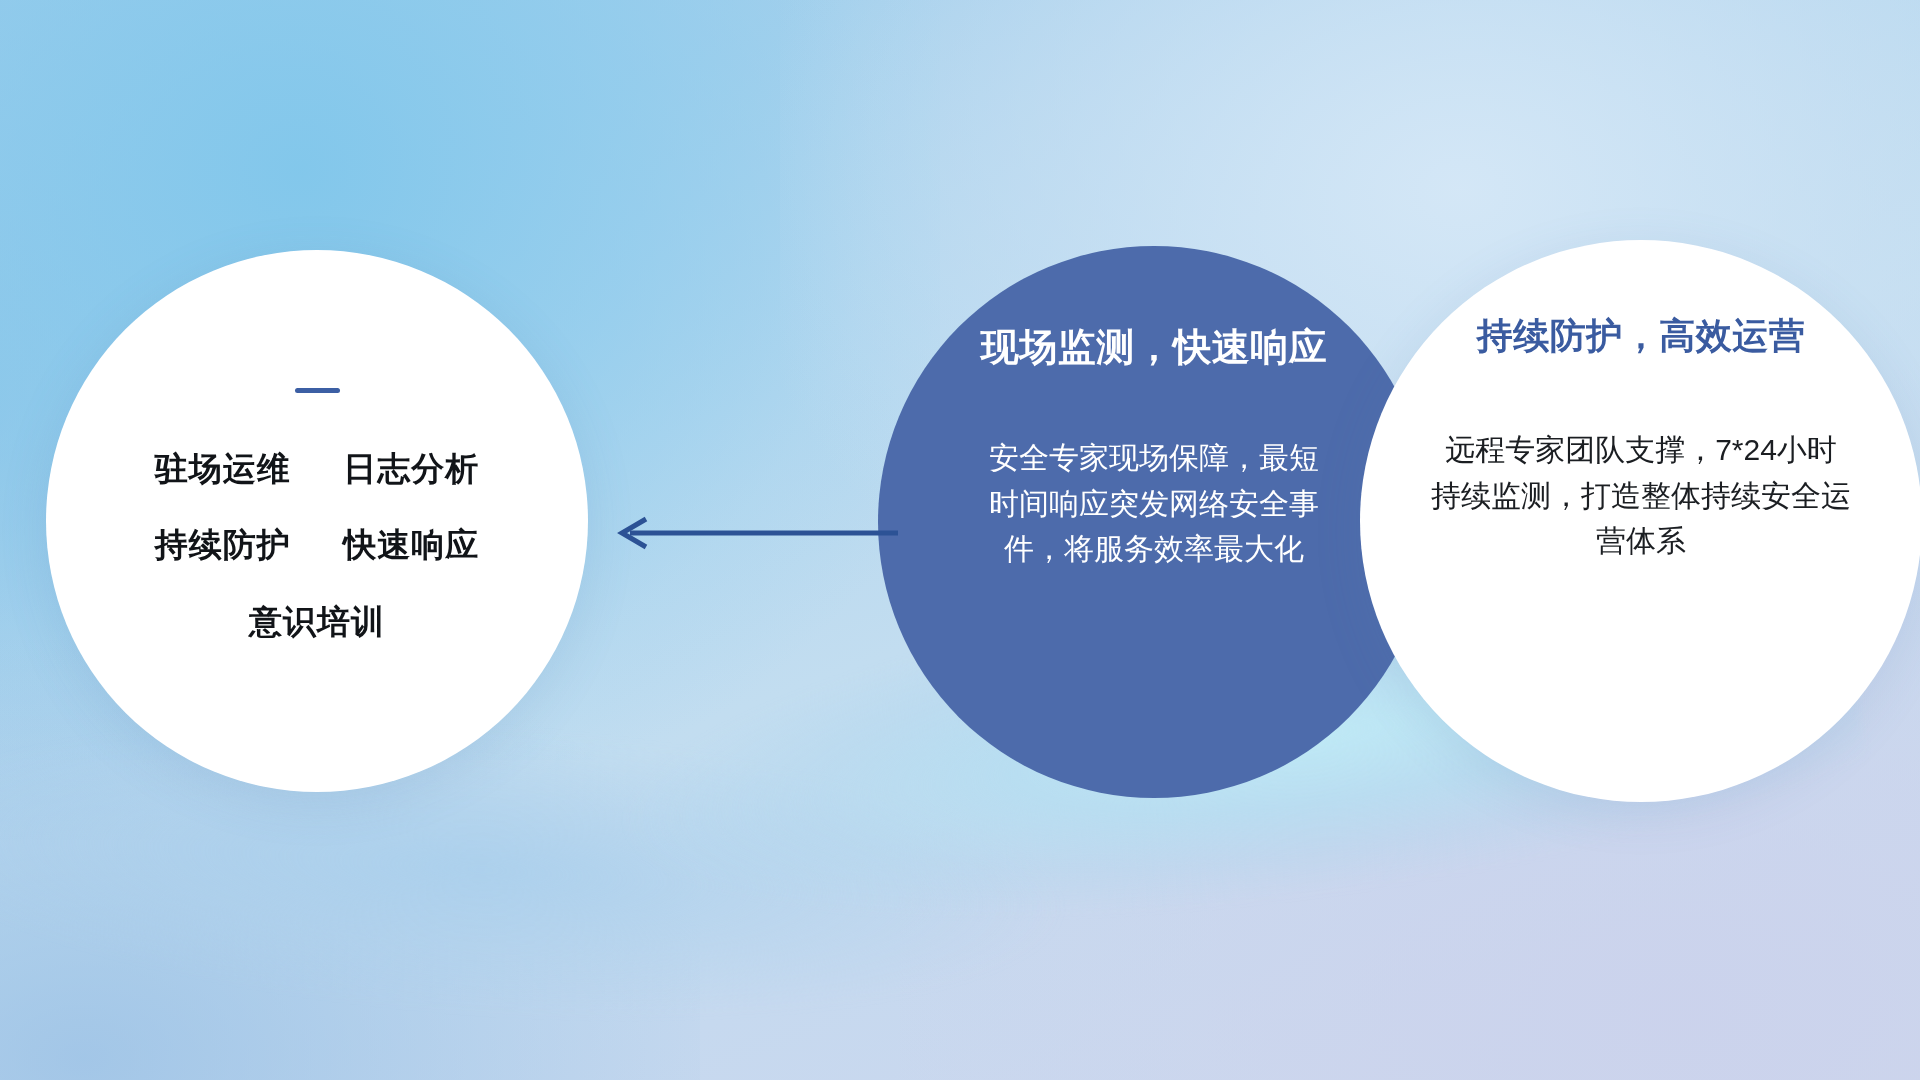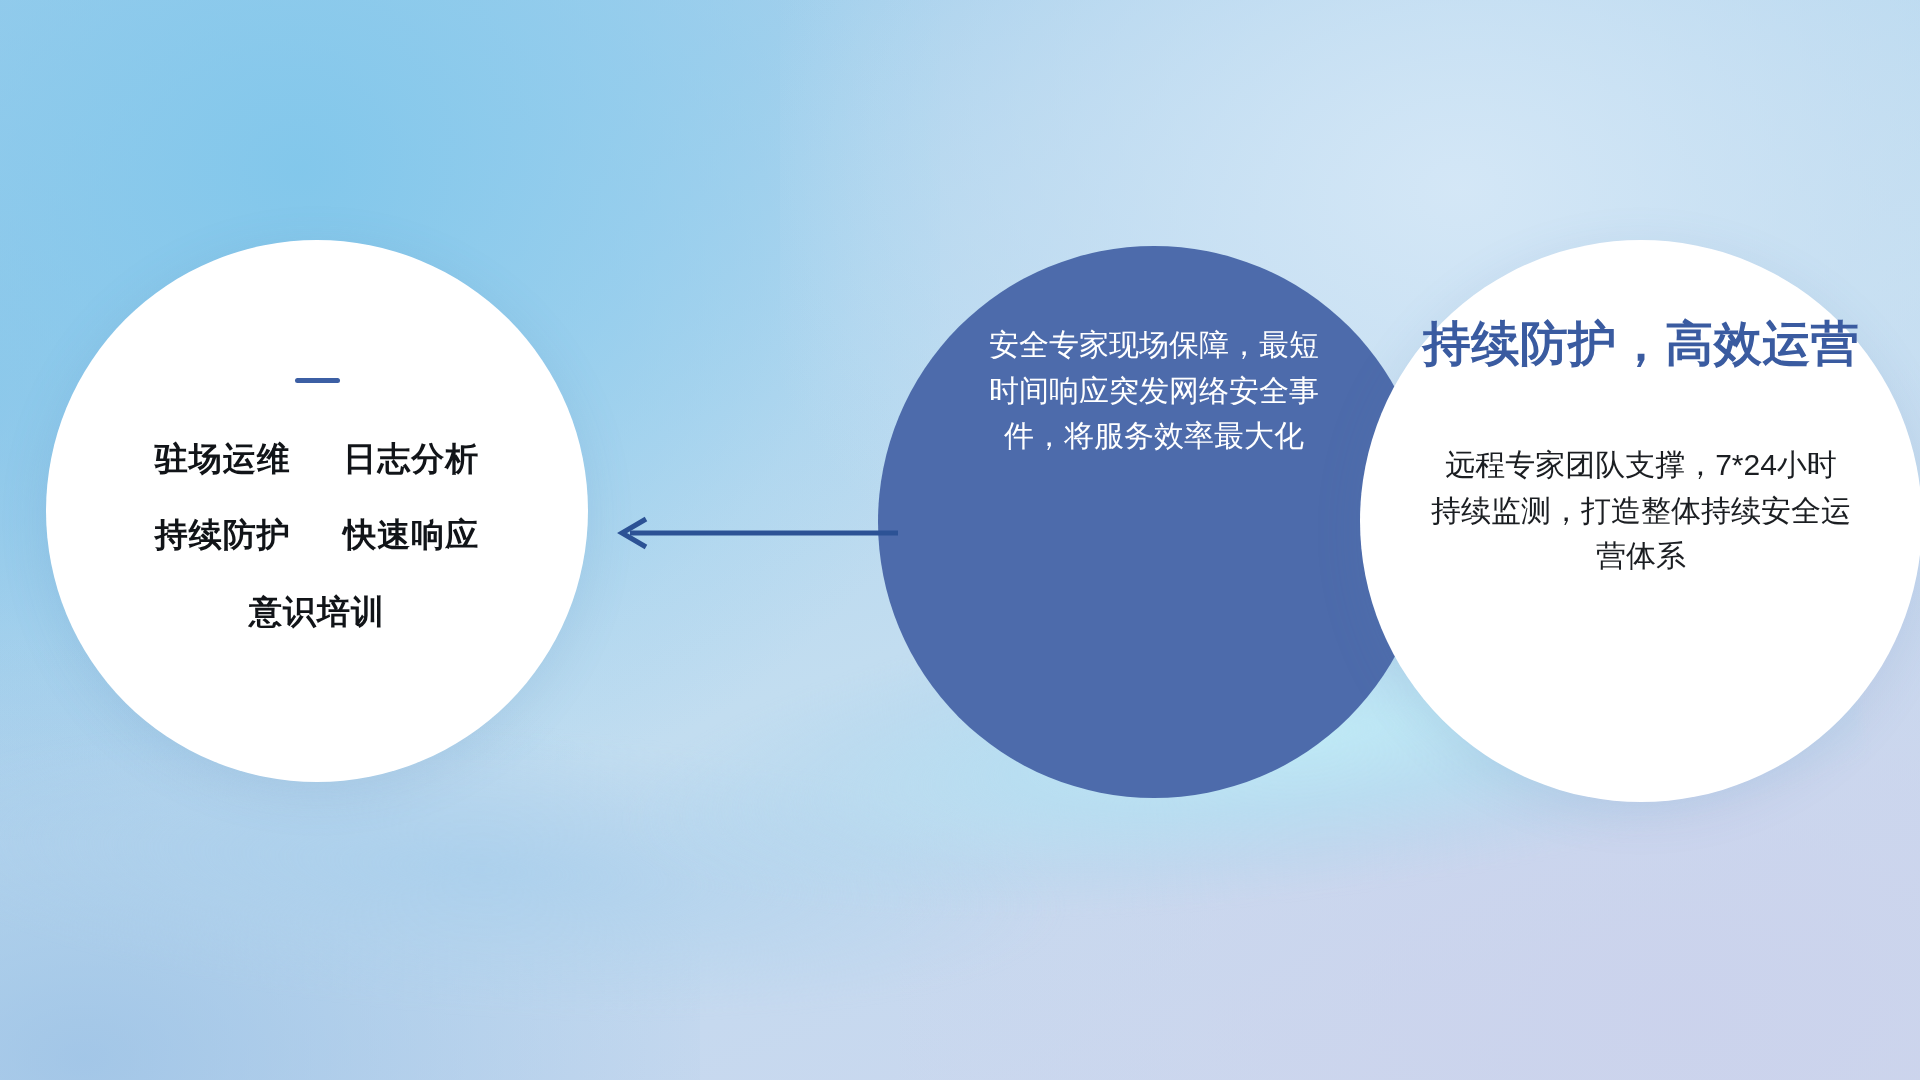--- a/index.html
+++ b/index.html
@@ -98,21 +98,21 @@
     background:radial-gradient(ellipse at 30% 50%,
       rgba(118,184,226,0.55) 0%,
       rgba(126,189,229,0.22) 48%,
       rgba(134,194,231,0) 76%);
   }
 
   
   .circle { position:absolute; border-radius:50%; }
 
   #circle-left {
-    left:46px; top:240px; width:542px; height:542px;
+    left:46px; top:250px; width:542px; height:542px;
     background:#ffffff;
     box-shadow:0 10px 48px rgba(90,130,180,0.16);
     display:flex; flex-direction:column;
     align-items:center; justify-content:flex-start;
     padding-top:138px;
   }
   .divider {
     width:45px; height:5px; border-radius:3px;
     background:#3c5fa4; margin-bottom:58px;
   }
@@ -145,21 +145,21 @@
   #circle-right {
     left:1360px; top:240px; width:562px; height:562px;
     background:#ffffff;
     box-shadow:0 10px 48px rgba(90,130,180,0.14);
     display:flex; flex-direction:column;
     align-items:center; justify-content:flex-start;
     padding-top:72px;
     z-index:3;
   }
   #circle-right .c-title {
-    font-size:48px; font-weight:bold; color:#3a5ba0;
+    font-size:36px; font-weight:bold; color:#3a5ba0;
     letter-spacing:.5px; white-space:nowrap;
     margin-bottom:66px;
   }
   #circle-right .c-body {
     font-size:30px; color:#1b1e22; line-height:1.52;
     text-align:center; width:420px; font-weight:normal;
   }
 
   
   #flow-arrow {
@@ -201,19 +201,20 @@
     <span>意识培训</span>
   </div>
 </div>
 
 <svg id="flow-arrow" viewBox="0 0 300 36">
   <line x1="298" y1="18" x2="30" y2="18" stroke="#2c5295" stroke-width="5"></line>
   <polyline points="46,4 22,18 46,32" fill="none" stroke="#2c5295" stroke-width="5" stroke-linejoin="miter" stroke-linecap="butt"></polyline>
 </svg>
 
 <div class="circle" id="circle-mid">
+  <div class="c-title">现场监测，快速响应</div>
   <div class="c-body">安全专家现场保障，最短时间响应突发网络安全事件，将服务效率最大化</div>
 </div>
 
 <div class="circle" id="circle-right">
   <div class="c-title">持续防护，高效运营</div>
   <div class="c-body">远程专家团队支撑，7*24小时持续监测，打造整体持续安全运营体系</div>
 </div>
 
 </body></html>

